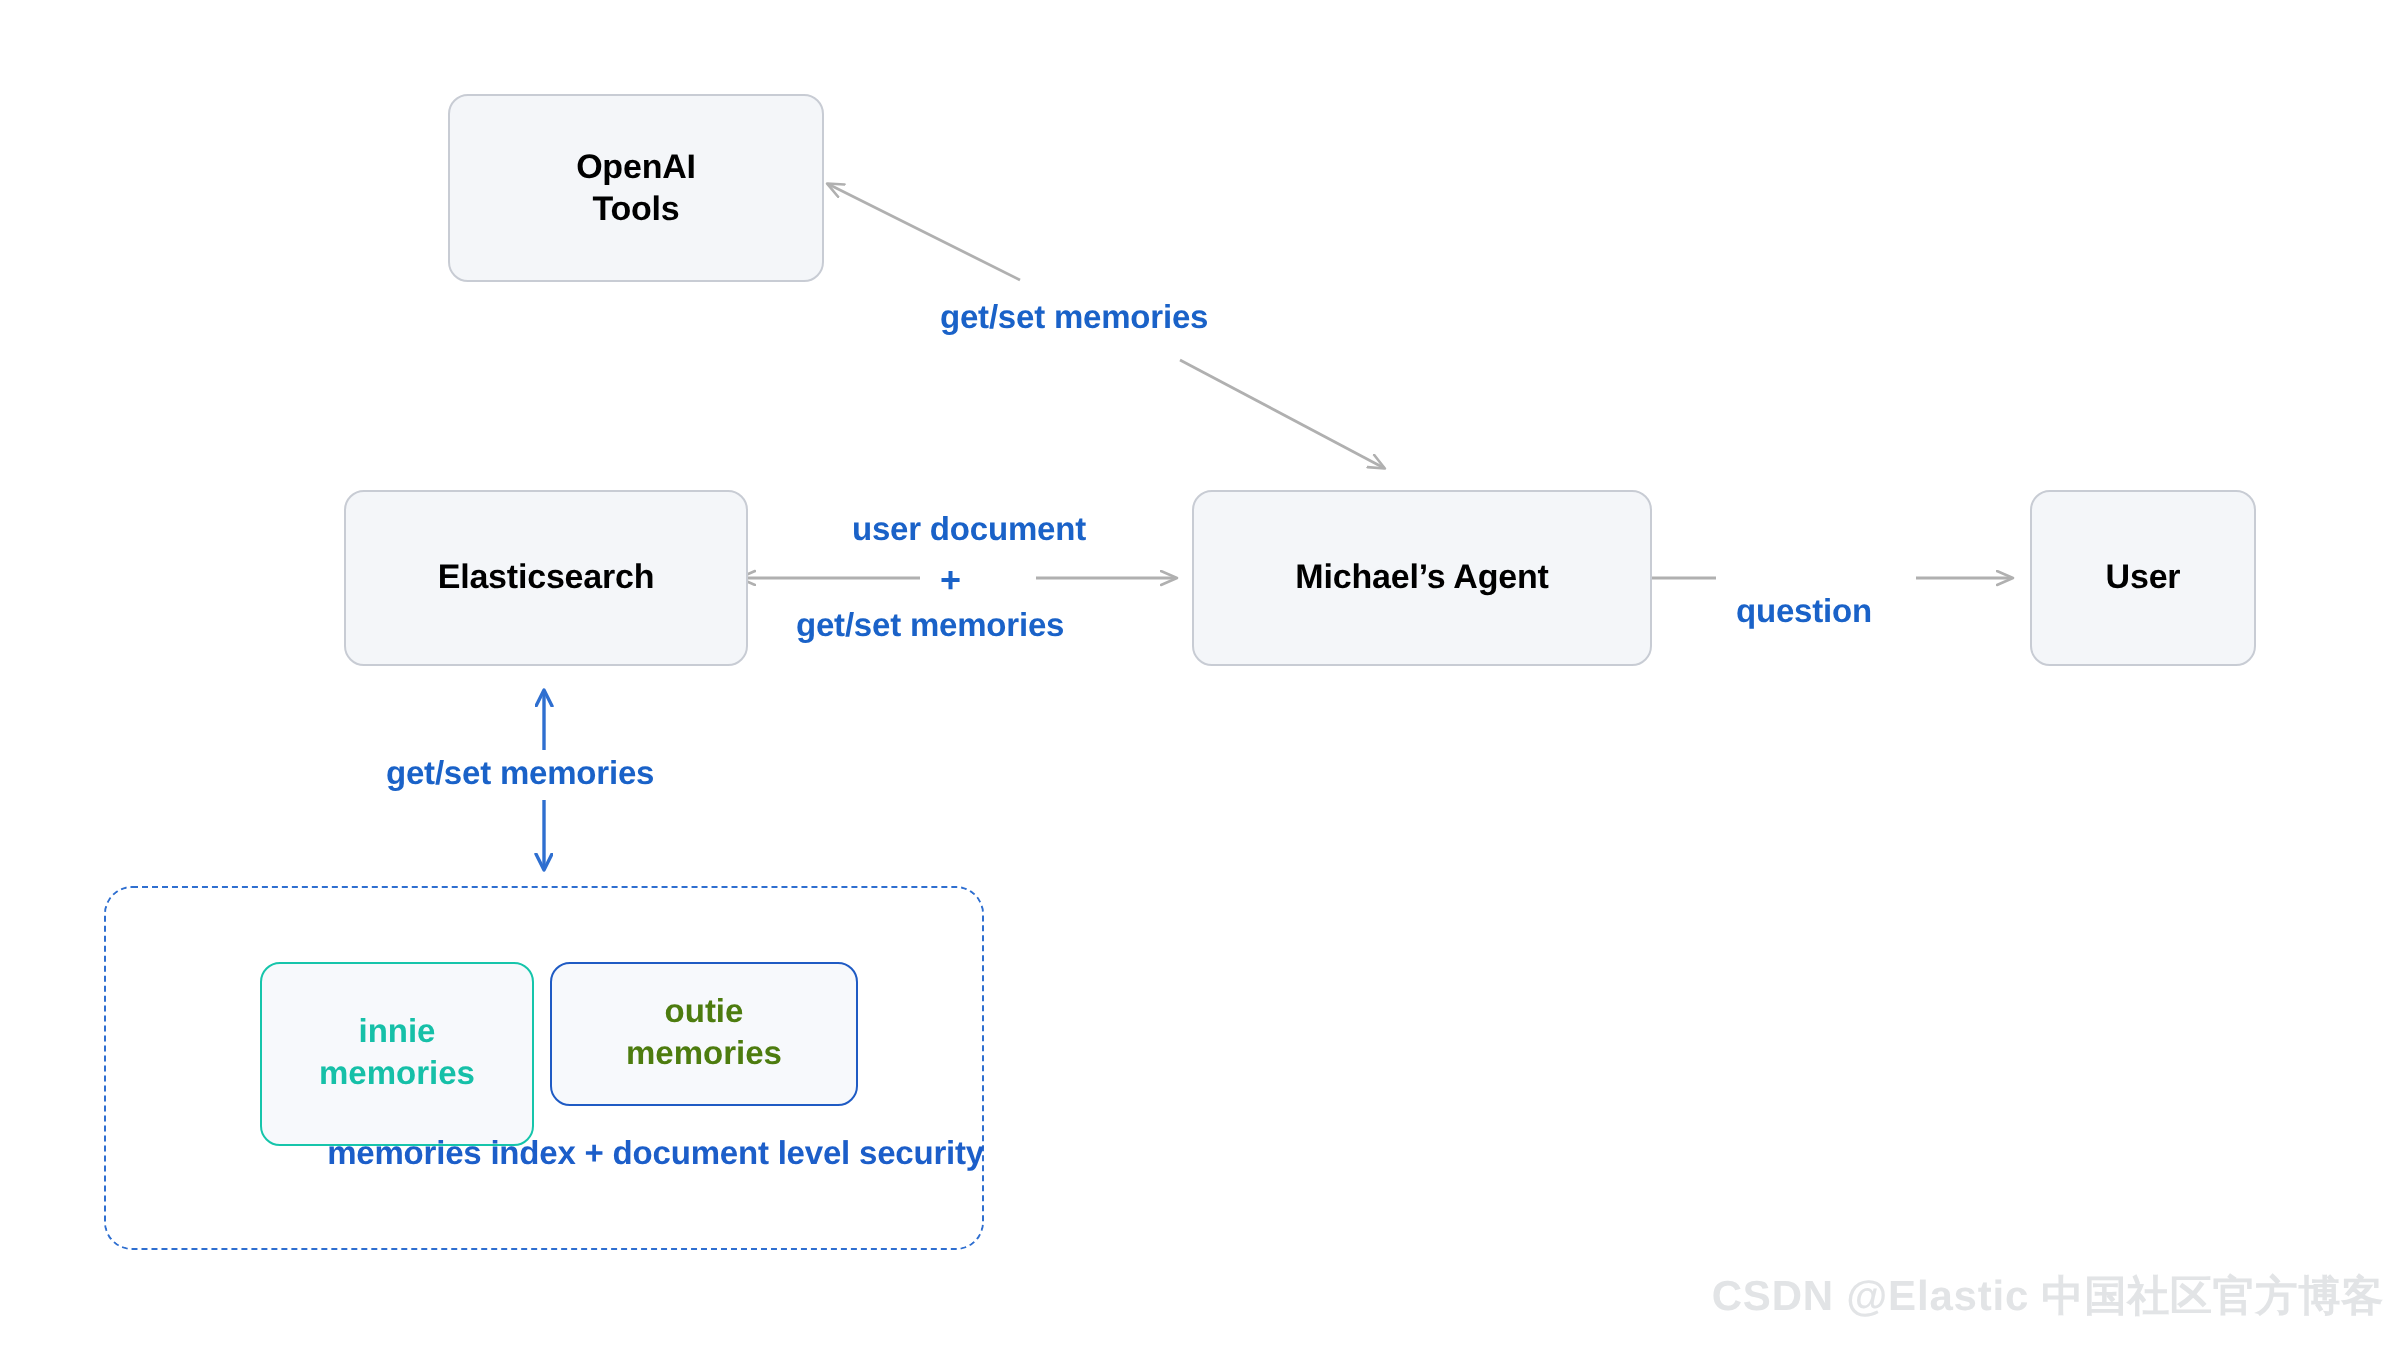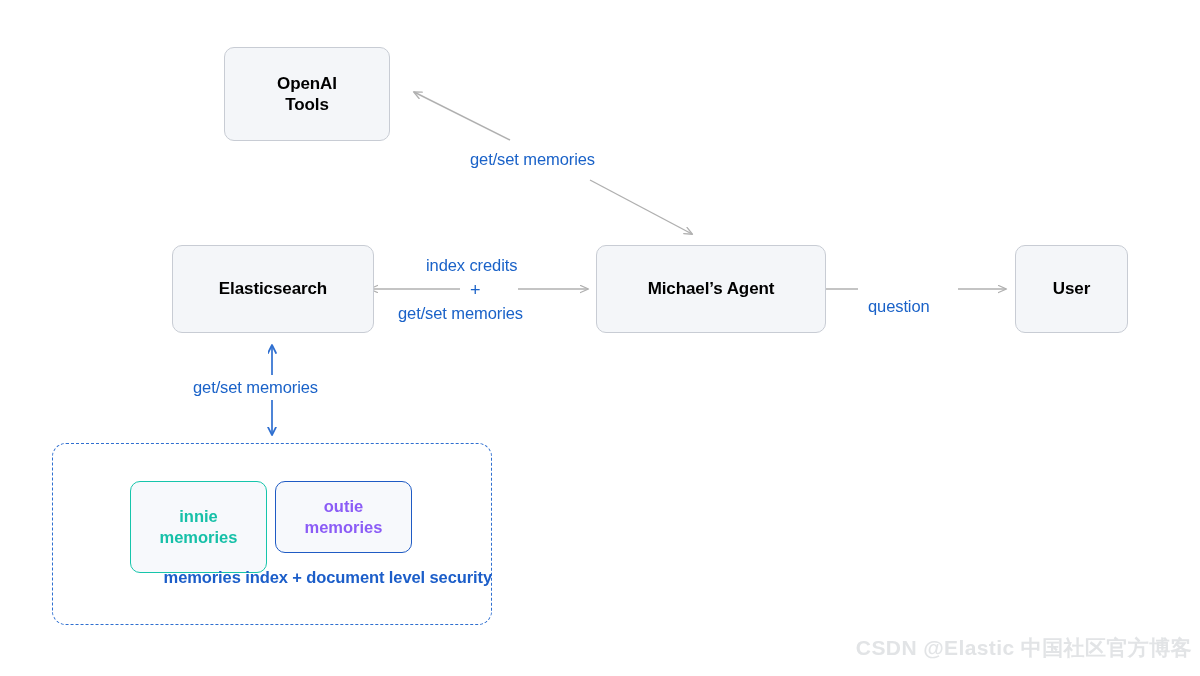--- a/index.html
+++ b/index.html
@@ -30,21 +30,21 @@
     display: flex;
     align-items: center;
     justify-content: center;
     text-align: center;
     color: #000000;
     font-weight: bold;
     font-size: 17px;
     line-height: 1.25;
     letter-spacing: -0.1px;
   }
-  .node-openai   { left: 224px; top: 47px;  width: 166px; height: 94px; }
+  .node-openai   { left: 224px; top: 47px;  width: 188px; height: 94px; }
   .node-es       { left: 172px; top: 245px; width: 202px; height: 88px; justify-content: center; }
   .node-agent    { left: 596px; top: 245px; width: 230px; height: 88px; }
   .node-user     { left: 1015px; top: 245px; width: 113px; height: 88px; }
 
   .dashed-group {
     position: absolute;
     left: 52px; top: 443px;
     width: 440px; height: 182px;
     box-sizing: border-box;
     border: 1.6px dashed #2f6fd0;
@@ -63,40 +63,40 @@
     font-weight: bold;
     font-size: 16.5px;
     line-height: 1.3;
   }
   .mem-innie {
     left: 130px; top: 481px; width: 137px; height: 92px;
     border: 1.8px solid #16c5ab;
     color: #16c0a8;
   }
   .mem-outie {
-    left: 275px; top: 481px; width: 137px; height: 72px;
+    left: 275px; top: 481px; width: 154px; height: 72px;
     border: 1.8px solid #1f5bc4;
-    color: #8b5cf6;
+    color: #4d7c0f;
   }
   .caption {
     position: absolute;
     left: 52px;
     top: 568px;
     width: 440px;
     text-align: right;
     color: #1c5ec9;
     font-weight: bold;
     font-size: 16.5px;
     letter-spacing: -0.1px;
   }
 
   .edge-label {
     position: absolute;
     color: #1a62c8;
-    font-weight: normal;
+    font-weight: bold;
     font-size: 16.5px;
     letter-spacing: -0.1px;
     white-space: nowrap;
   }
   .lbl-diag      { left: 470px; top: 150px; }
   .lbl-credits   { left: 426px; top: 256px; }
   .lbl-plus      { left: 470px; top: 280px; font-size: 18px; }
   .lbl-getset-mid{ left: 398px; top: 304px; }
   .lbl-question  { left: 868px; top: 278px; margin-top: 19px; }
   .lbl-getset-v  { left: 193px; top: 378px; }
@@ -160,21 +160,21 @@
 <div class="node node-agent">
   <span>Michael’s Agent</span>
 </div>
 
 <div class="node node-user">
   <span>User</span>
 </div>
 
 <div class="edge-label lbl-diag">get/set memories</div>
 
-<div class="edge-label lbl-credits">index credits</div>
+<div class="edge-label lbl-credits">user document</div>
 
 <div class="edge-label lbl-plus">+</div>
 
 <div class="edge-label lbl-getset-mid">get/set memories</div>
 
 <div class="edge-label lbl-question">question</div>
 
 <div class="edge-label lbl-getset-v">get/set memories</div>
 
 <div class="dashed-group"></div>

